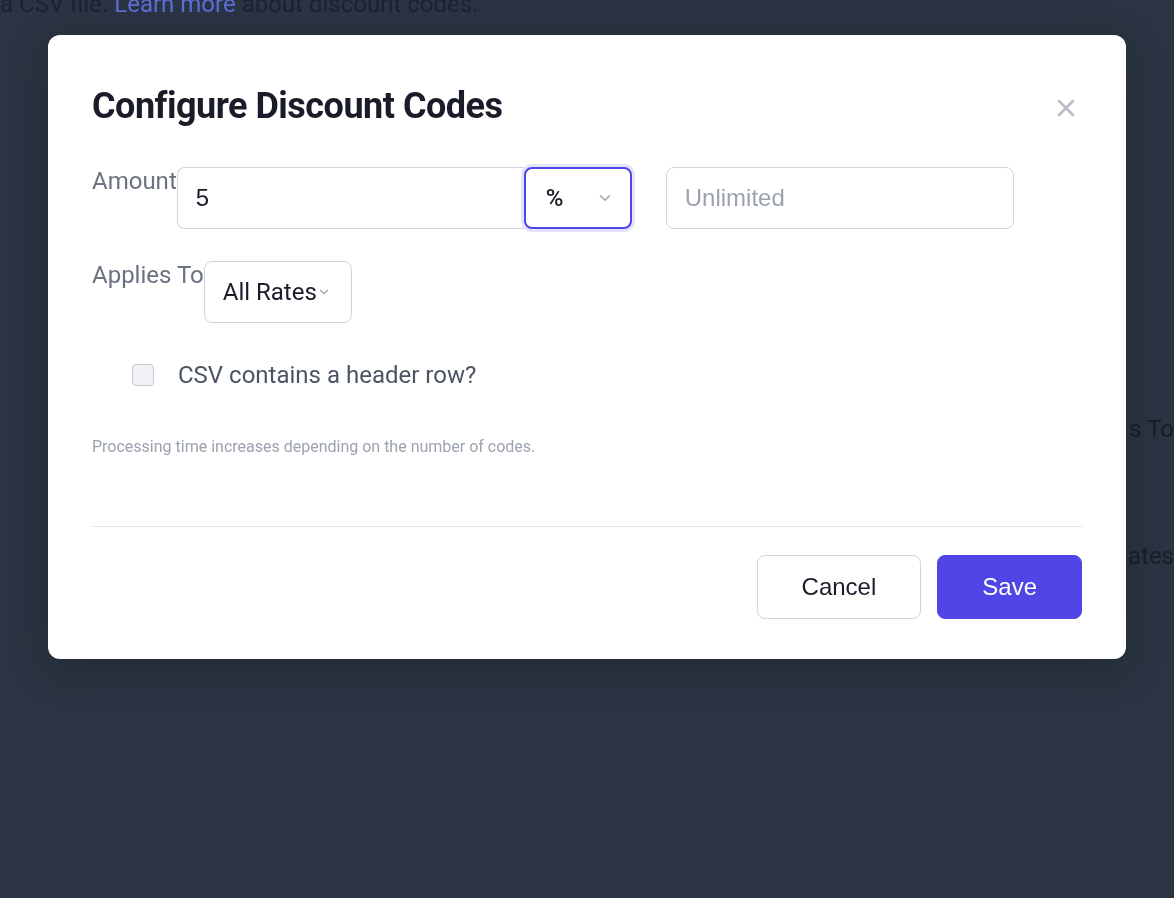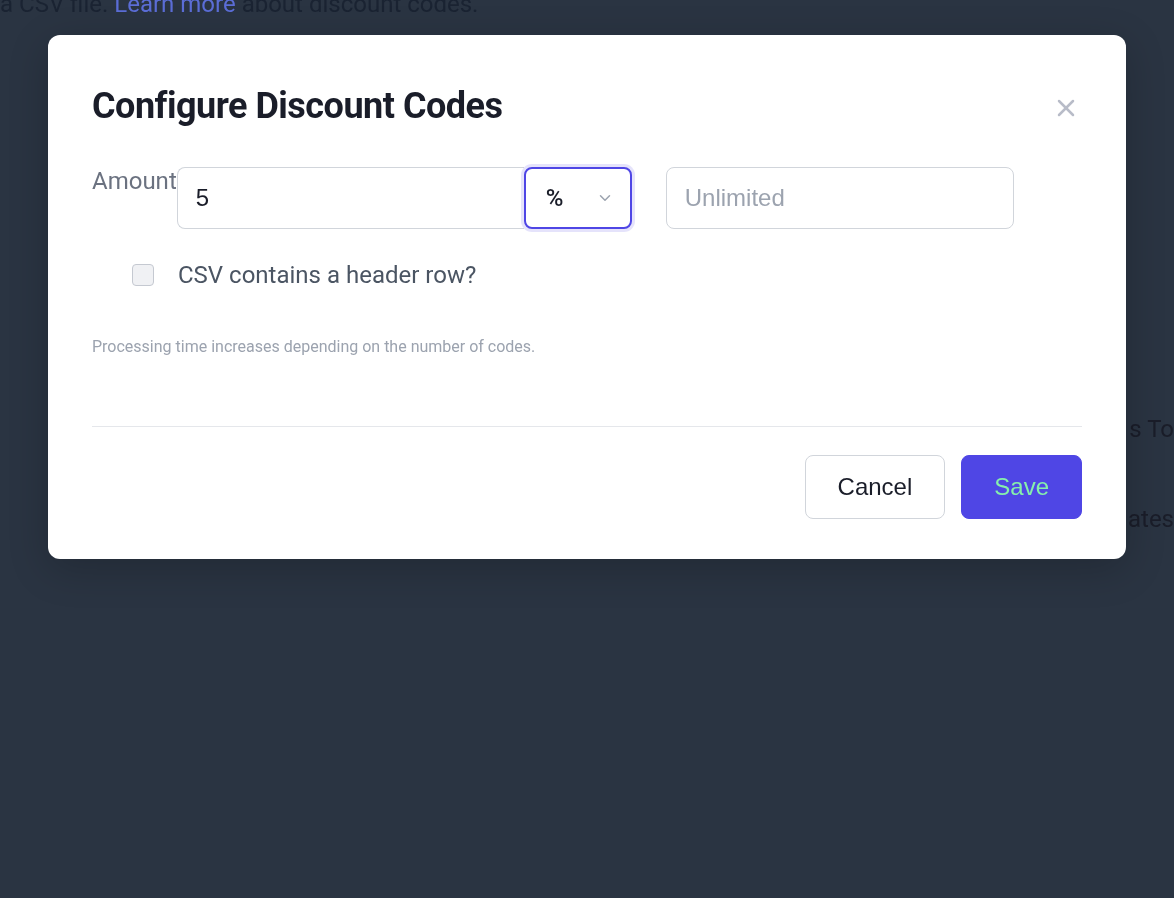--- a/index.html
+++ b/index.html
@@ -195,37 +195,37 @@
     .modal-footer {
       border-top: 1px solid #e5e7eb;
       padding-top: 28px;
       display: flex;
       justify-content: flex-end;
       gap: 16px;
     }
     
     .btn {
       height: 64px;
-      padding: 0 32px;
+      padding: 0 44px;
       border-radius: 8px;
       font-size: 24px;
       font-weight: 500;
       cursor: pointer;
       border: 1px solid transparent;
     }
     
     .btn-cancel {
       background: #ffffff;
       border-color: #d1d5db;
       color: #1a1d29;
     }
     
     .btn-save {
       background: #4f46e5;
-      color: #86efac;
+      color: #ffffff;
       border-color: #4f46e5;
     }
     
     .bg-right {
       position: absolute;
       right: 0;
       color: #1a1d29;
       font-size: 24px;
       text-align: center;
     }
@@ -233,21 +233,21 @@
 </head>
 <body>
 
 <div class="backdrop-text" style="top:-10px; left:0;">
   <span>a CSV file.</span>
   <span class="backdrop-learn">Learn more</span>
   <span>about discount codes.</span>
 </div>
 
 <div class="bg-right" style="top:415px;">s To</div>
-<div class="bg-right" style="top:505px;">ates</div>
+<div class="bg-right" style="top:542px;">ates</div>
 
 <div class="modal">
   <div class="modal-header">
     <h1 class="modal-title">Configure Discount Codes</h1>
     <button class="close-btn">
       <svg viewBox="0 0 24 24" fill="none" stroke="currentColor" stroke-width="2.5" stroke-linecap="round">
         <line x1="5" y1="5" x2="19" y2="19"></line>
         <line x1="19" y1="5" x2="5" y2="19"></line>
       </svg>
     </button>
@@ -266,20 +266,29 @@
           </svg>
         </div>
       </div>
     </div>
 
     <div class="form-group">
       <input type="text" class="codes-input" placeholder="Unlimited" style="">
     </div>
   </div>
 
+  <div class="form-group" style="margin-bottom:38px;">
+    <label class="form-label">Applies To</label>
+    <div class="applies-select">
+      <span class="applies-text">All Rates</span>
+      <svg class="chevron" width="14" height="14" viewBox="0 0 24 24" fill="none" stroke="currentColor" stroke-width="2" stroke-linecap="round" stroke-linejoin="round">
+        <polyline points="6 9 12 15 18 9"></polyline>
+      </svg>
+    </div>
+  </div>
 
   <div class="checkbox-row">
     <div class="checkbox"></div>
     <span class="checkbox-label">CSV contains a header row?</span>
   </div>
 
   <p class="processing-note">Processing time increases depending on the number of codes.</p>
 
   <div class="modal-footer">
     <button class="btn btn-cancel">Cancel</button>

